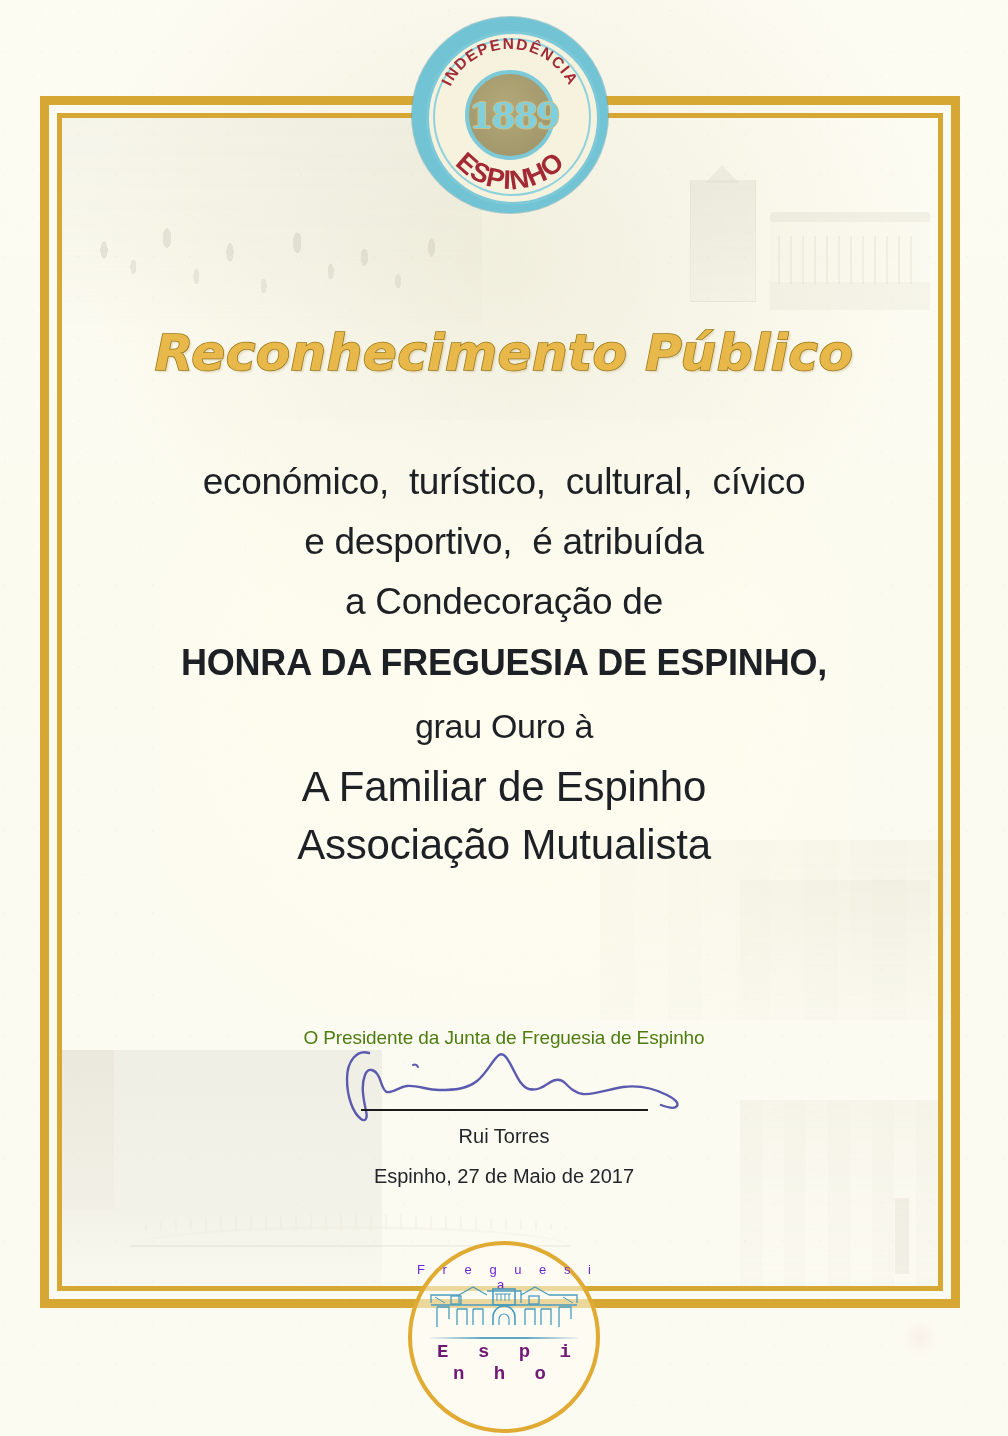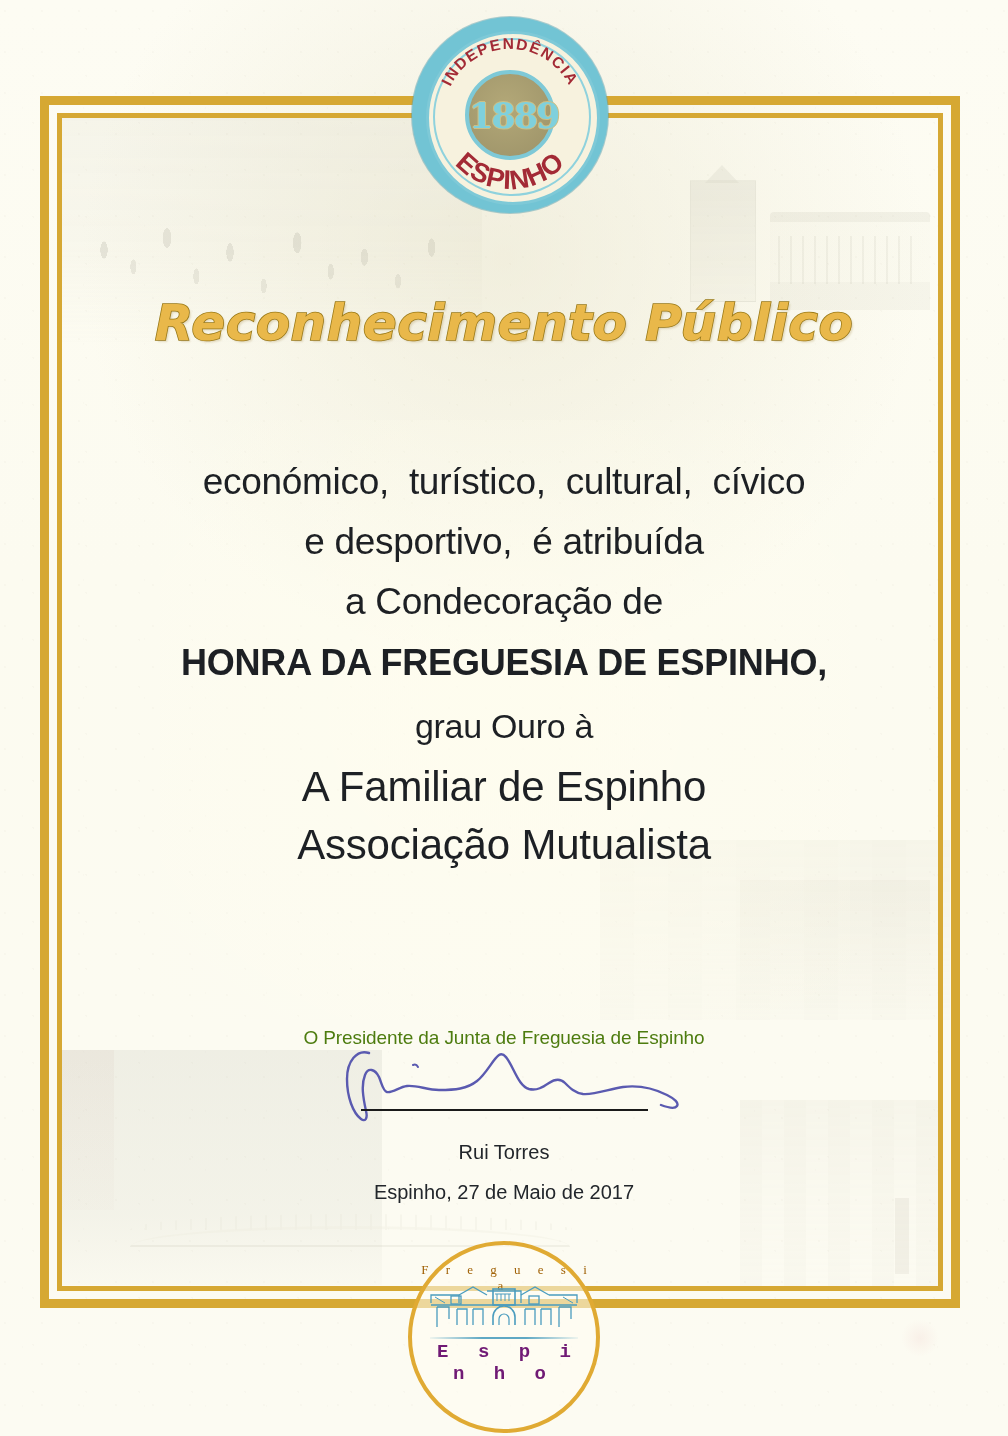--- a/index.html
+++ b/index.html
@@ -252,21 +252,21 @@
     font-weight: bold;
     fill: #a32a35;
   }
   .seal-arc .arc-top { font-size: 15.5px; letter-spacing: 1.6px; }
   .seal-arc .arc-bottom { font-size: 27px; letter-spacing: 0.5px; }
 
   
   .title {
     position: absolute;
     left: 0; right: 0;
-    top: 294px;
+    top: 324px;
     text-align: center;
     font-family: "DejaVu Sans", sans-serif;
     font-style: italic;
     font-weight: bold;
     font-size: 50px;
     color: #e9b84a;
     letter-spacing: 0.5px;
     -webkit-text-stroke: 1.6px #9a7a18;
     paint-order: stroke fill;
     text-shadow: 2px 2px 2px rgba(150,120,40,0.22);
@@ -336,21 +336,21 @@
     left: 22px;
     top: 58px;
     width: 287px;
     height: 0;
     border-top: 2px solid #1a1a1a;
   }
   .sig-name {
     font-family: "Liberation Sans", sans-serif;
     font-size: 20px;
     color: #22262b;
-    margin-top: 20px;
+    margin-top: 4px;
   }
   .sig-place {
     font-family: "Liberation Sans", sans-serif;
     font-size: 20px;
     color: #22262b;
     margin-top: 17px;
   }
 
   
   .logo {
@@ -367,23 +367,23 @@
     border-radius: 50%;
     border: 4px solid #e0aa33;
     background: rgba(255,253,242,0.55);
     box-sizing: border-box;
   }
   .logo-freguesia {
     position: absolute;
     left: 0; right: 0;
     top: 21px;
     text-align: center;
-    font-family: Liberation Serif, serif;
+    font-family: Liberation Sans, sans-serif;
     font-size: 13px;
-    color: #a16207;
+    color: #6d28d9;
     letter-spacing: 7px;
     text-indent: 7px;
   }
   .logo-building {
     position: absolute;
     left: 21px;
     top: 42px;
     width: 150px;
     height: 52px;
   }

